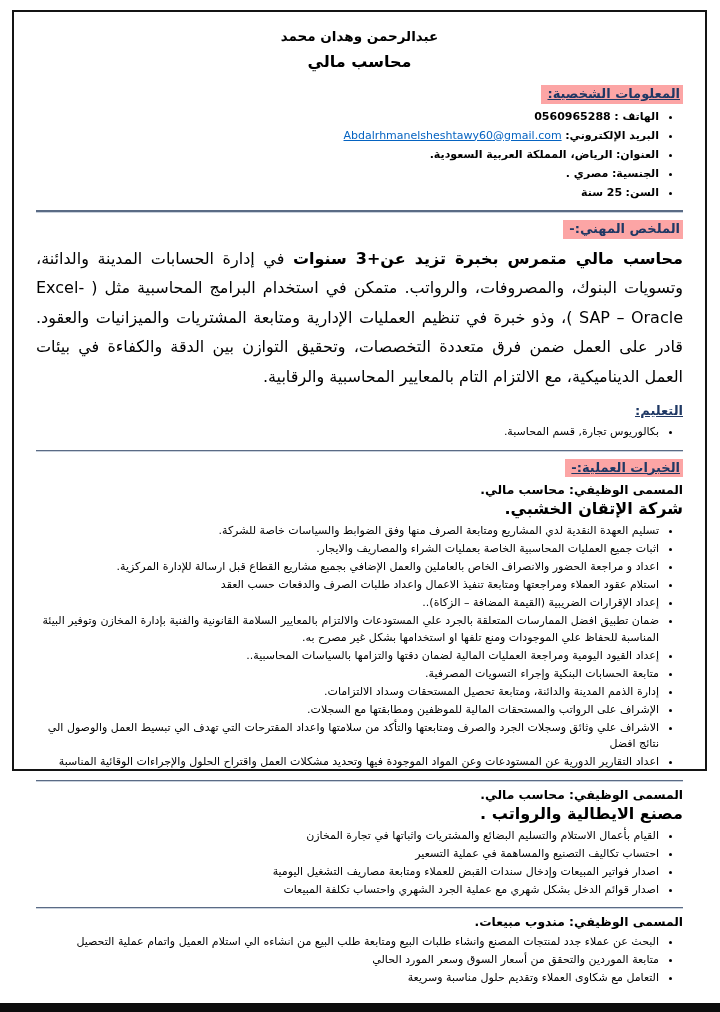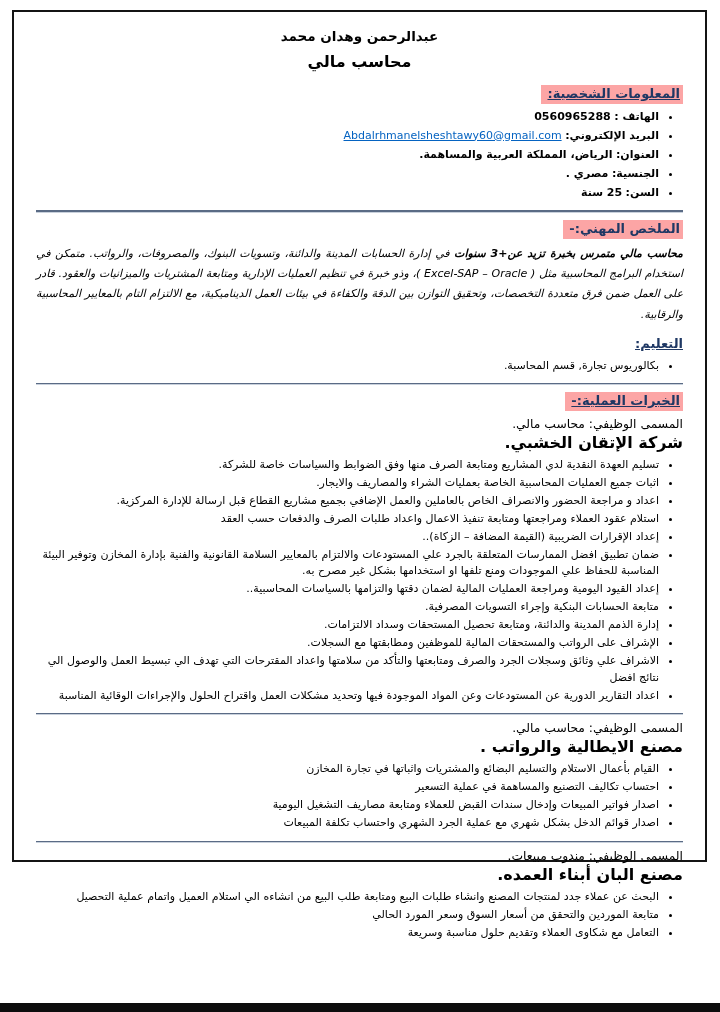--- a/index.html
+++ b/index.html
@@ -6,21 +6,21 @@
   body{
     width:720px;height:1012px;
     background:#ffffff;
     font-family:"DejaVu Sans", sans-serif;
     position:relative;
     overflow:hidden;
   }
   .page{
     position:absolute;
     left:12px; right:13px; top:10px;
-    height:852px;
+    height:761px;
     border:2px solid #141414;
     background:#ffffff;
     box-sizing:border-box;
     padding:14px 22px 10px 22px;
     direction:rtl;
     color:#000;
   }
   .bottom-bar{
     position:absolute;
     left:0; right:0; bottom:0;
@@ -51,28 +51,27 @@
   }
   hr.rule.thick{border-top-width:2px;}
   
   ul{margin:5px 0 8px;padding:0 24px 0 0;}
   li{font-size:11px;line-height:1.5;margin-bottom:2.5px;text-align:right;}
   ul.tight li{margin-bottom:1.5px;}
   .b{font-weight:bold;}
   .link{color:#0563c1;text-decoration:underline;cursor:pointer;}
   
   .summary-p{
-    font-size:11px;
+    font-size:16px;
     line-height:1.85;
     text-align:justify;
     margin:5px 0 8px;
-    font-style:italic;
   }
   
-  .job-title{font-weight:normal;font-size:12.3px;margin:6px 0 2px;}
+  .job-title{font-weight:bold;font-size:12.3px;margin:6px 0 2px;}
   .company{font-weight:bold;font-size:16px;margin:1px 0 4px;}
 </style>
 </head>
 <body>
 
 <div class="page">
 
   <div class="doc-header">
     <div class="name">عبدالرحمن وهدان محمد</div>
     <div class="role">محاسب مالي</div>
@@ -85,21 +84,21 @@
     <li>
       <span class="b">الهاتف :</span>
       <span class="b">0560965288</span>
     </li>
     <li>
       <span class="b">البريد الإلكتروني:</span>
       <a class="link">Abdalrhmanelsheshtawy60@gmail.com</a>
     </li>
     <li>
       <span class="b">العنوان:</span>
-      <span class="b">الرياض، المملكة العربية والمساهمة.</span>
+      <span class="b">الرياض، المملكة العربية السعودية.</span>
     </li>
     <li>
       <span class="b">الجنسية:</span>
       <span class="b">مصري .</span>
     </li>
     <li>
       <span class="b">السن:</span>
       <span class="b">25 سنة</span>
     </li>
   </ul>
@@ -151,21 +150,20 @@
       <li>احتساب تكاليف التصنيع والمساهمة في عملية التسعير</li>
       <li>اصدار فواتير المبيعات وإدخال سندات القبض للعملاء ومتابعة مصاريف التشغيل اليومية</li>
       <li>اصدار قوائم الدخل بشكل شهري مع عملية الجرد الشهري واحتساب تكلفة المبيعات</li>
     </ul>
   </div>
 
   <hr class="rule">
 
   <div>
     <div class="job-title">المسمى الوظيفي: مندوب مبيعات.</div>
-    <div class="company">مصنع البان أبناء العمده.</div>
     <ul class="tight">
       <li>البحث عن عملاء جدد لمنتجات المصنع وانشاء طلبات البيع ومتابعة طلب البيع من انشاءه الي استلام العميل واتمام عملية التحصيل</li>
       <li>متابعة الموردين والتحقق من أسعار السوق وسعر المورد الحالي</li>
       <li>التعامل مع شكاوى العملاء وتقديم حلول مناسبة وسريعة</li>
     </ul>
   </div>
 
 </div>
 
 <div class="bottom-bar"></div>

